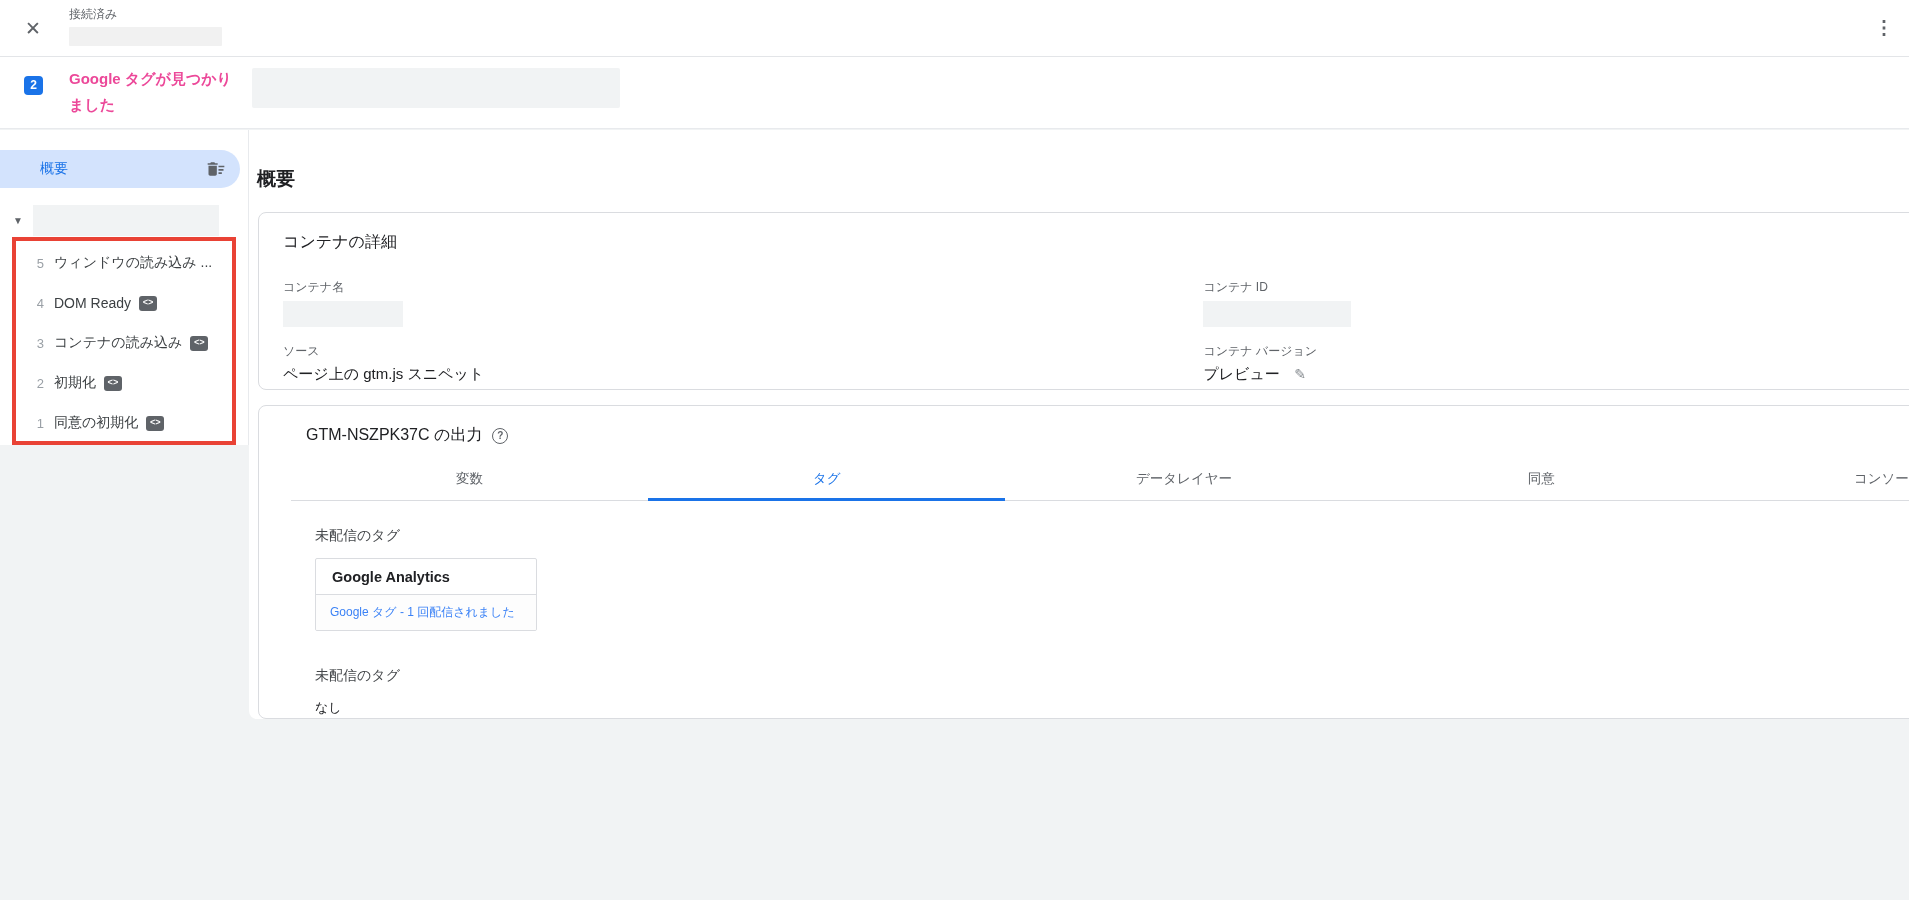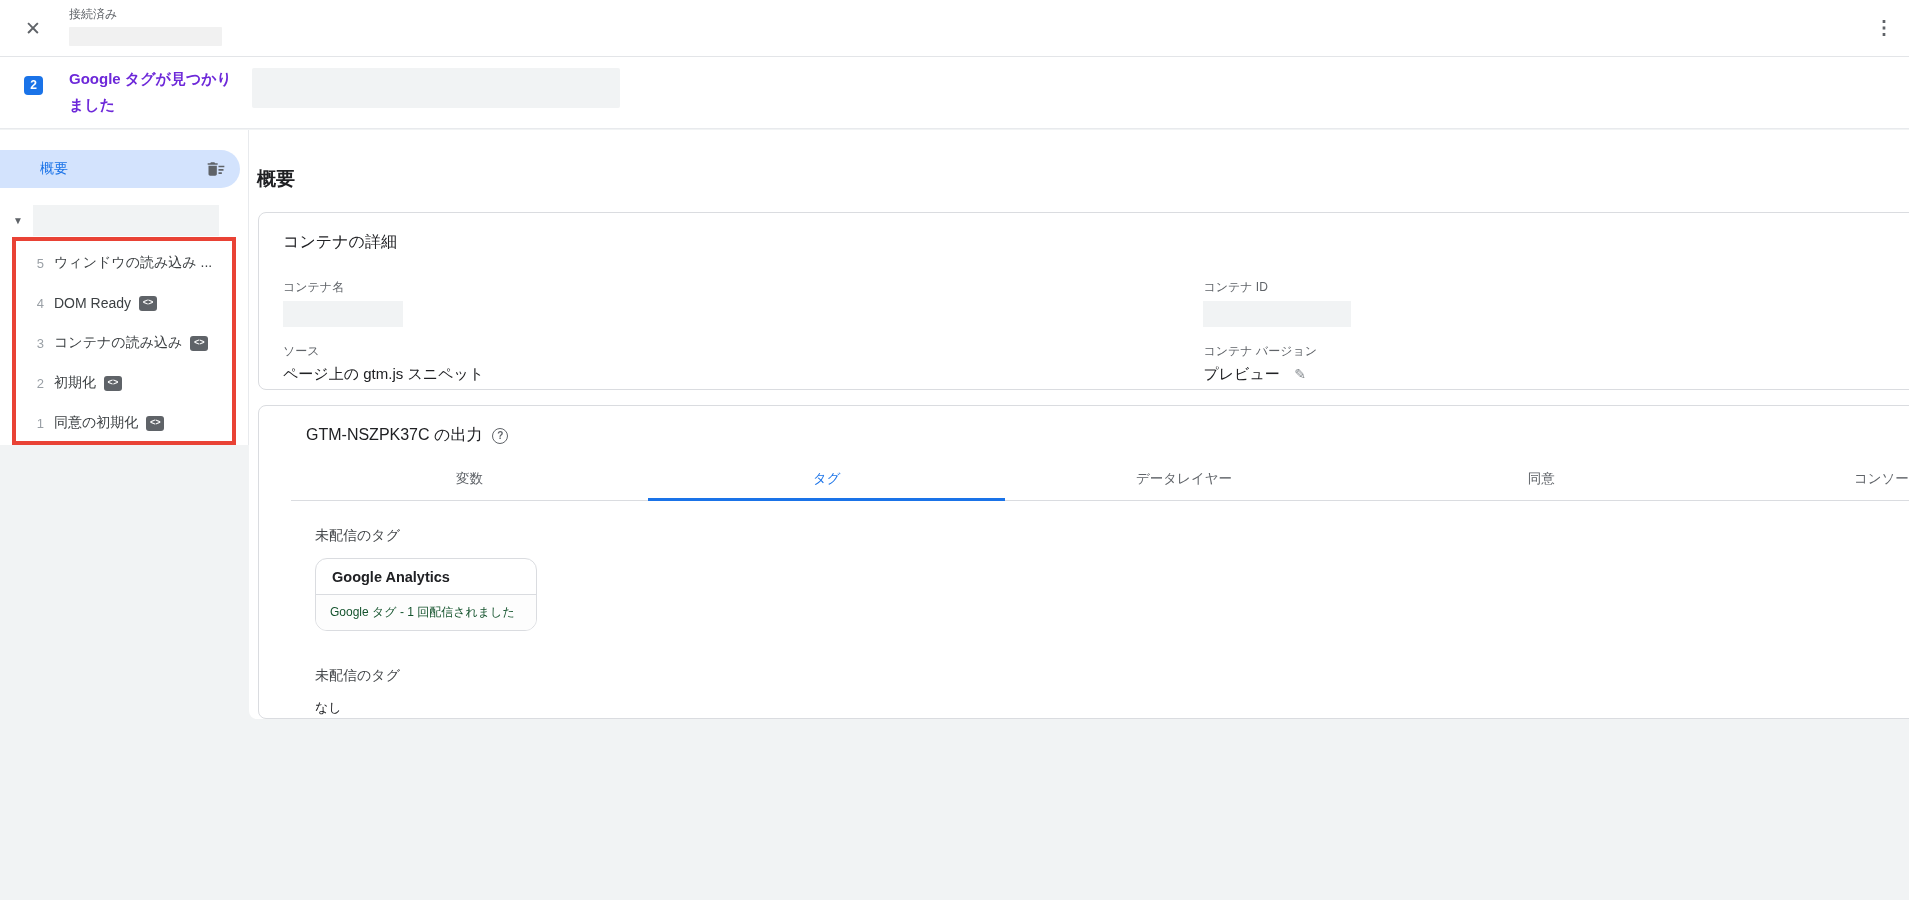--- a/index.html
+++ b/index.html
@@ -36,21 +36,21 @@
     position:absolute; left:0; top:57px; width:1909px; height:72px;
     background:#fff; border-bottom:1px solid #e8eaed;
   }
   .step-badge {
     position:absolute; left:24px; top:19px; width:19px; height:19px;
     background:#1a73e8; color:#fff; border-radius:4px;
     font-size:12px; font-weight:bold; text-align:center; line-height:19px;
   }
   .notif-text {
     position:absolute; left:69px; top:9px; width:172px;
-    font-size:15px; font-weight:bold; color:#6d28d9; line-height:26px;
+    font-size:15px; font-weight:bold; color:#ec4899; line-height:26px;
   }
   .notif-redacted {
     position:absolute; left:252px; top:11px; width:368px; height:40px;
     background:#f1f3f4; border-radius:2px;
   }
 
   
   .sidebar {
     position:absolute; left:0; top:130px; width:249px; height:315px;
     background:#fff; border-right:1px solid #e8eaed;
@@ -135,26 +135,26 @@
   .tab {
     flex:1; display:flex; align-items:center; justify-content:center;
     font-size:13.5px; color:#5f6368; cursor:pointer; background:transparent; border:none;
     border-bottom:3px solid transparent; margin-bottom:-1px;
   }
   .tab.active { color:#1a73e8; border-bottom-color:#1a73e8; }
 
   .output-body { padding:26px 24px 0 24px; }
   .section-heading { font-size:14px; color:#44474a; }
   .tag-card {
-    margin-top:13px; width:222px; border:1px solid #dadce0; border-radius:12px;
+    margin-top:13px; width:222px; border:1px solid #dadce0; border-radius:2px;
     overflow:hidden; cursor:pointer; background:#fff;
   }
   .tag-name { padding:10px 16px 9px 16px; font-size:14.5px; font-weight:bold; color:#202124; }
   .tag-detail {
-    border-top:1px solid #dadce0; padding:9px 14px; font-size:12px; color:#14532d;
+    border-top:1px solid #dadce0; padding:9px 14px; font-size:12px; color:#3b82f6;
     background:#fdfdfd;
   }
   .not-fired { margin-top:36px; }
   .none-value { margin-top:14px; font-size:13px; color:#202124; }
 </style>
 </head>
 <body>
 
 <div class="app">
 

